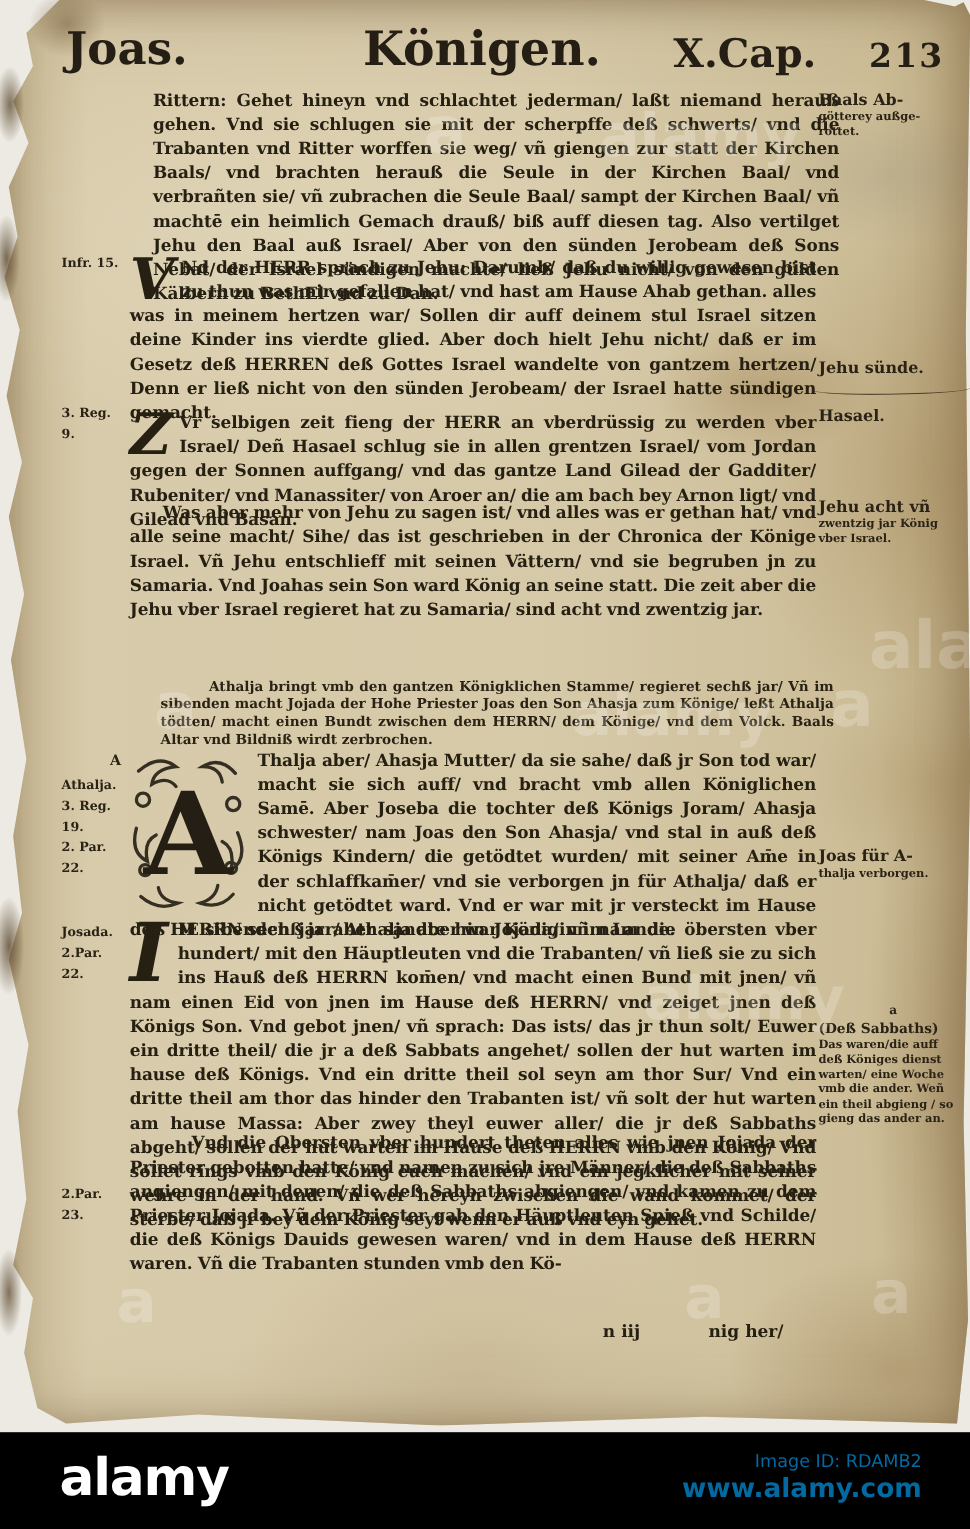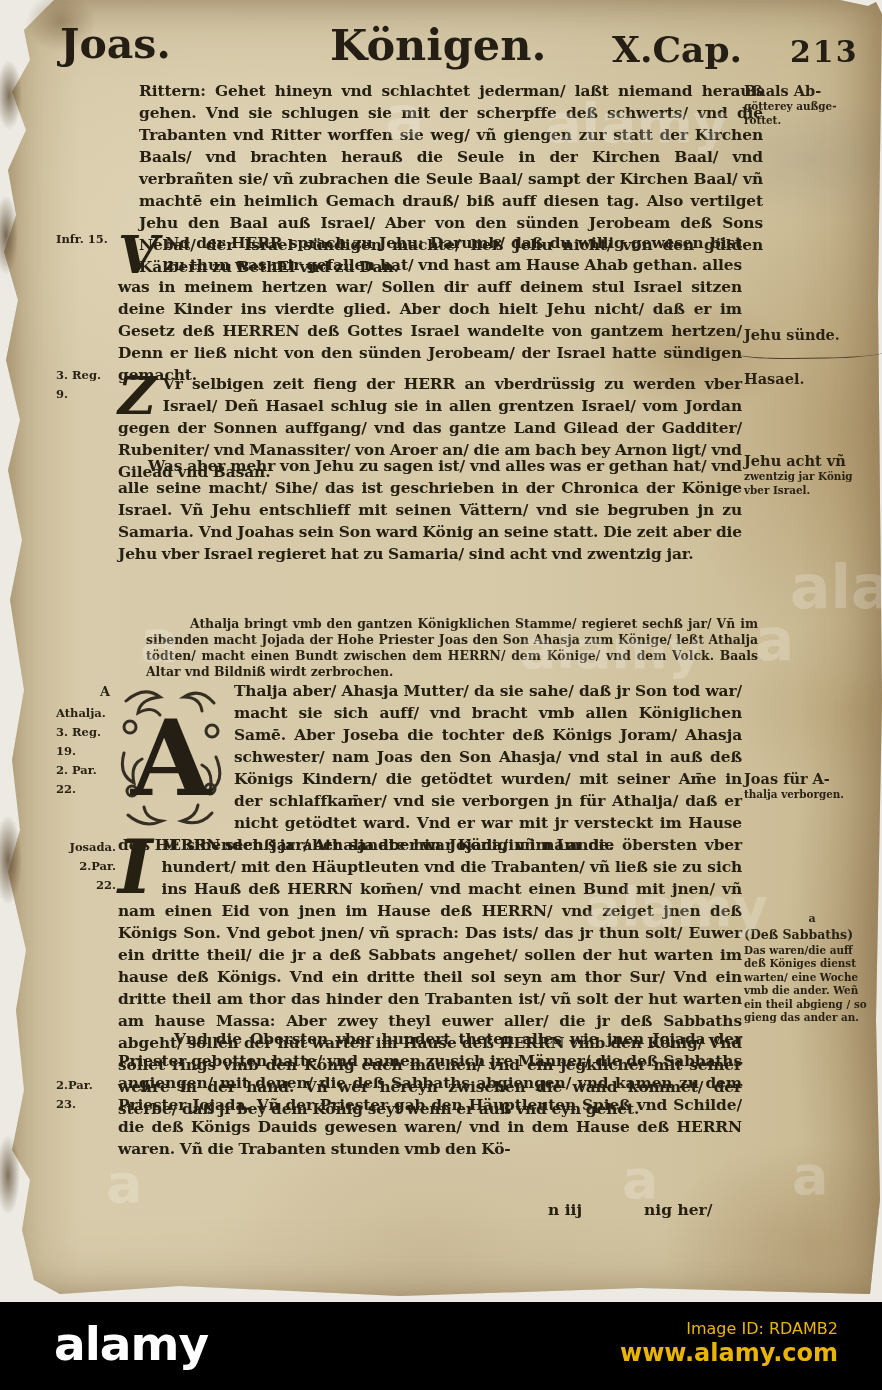--- a/index.html
+++ b/index.html
@@ -43,21 +43,21 @@
   .sigrow{position:absolute;font-size:15.5px;font-weight:bold;color:#262013;}
   .rule{position:absolute;left:738px;top:351px;width:144px;height:7px;
         border-bottom:1.6px solid rgba(45,35,22,.8);border-radius:0 0 70% 40%/0 0 7px 5px;}
   
   .wm{position:absolute;color:rgba(255,255,255,.21);font-family:"DejaVu Sans",sans-serif;
       font-weight:bold;pointer-events:none;}
   
   .bar{position:absolute;left:0;top:1302px;width:882px;height:88px;background:#000;}
   .bar .logo{position:absolute;left:54px;top:14px;color:#fff;font-family:"DejaVu Sans",sans-serif;
       font-weight:bold;font-size:47px;letter-spacing:-1px;}
-  .bar .meta{position:absolute;right:44px;top:16px;text-align:right;color:#eab308;
+  .bar .meta{position:absolute;right:44px;top:16px;text-align:right;color:#0369a1;
       font-family:"DejaVu Sans",sans-serif;}
   .bar .meta .id{font-size:16px;line-height:22px;}
   .bar .meta .url{font-size:24px;font-weight:bold;line-height:26px;}
 </style>
 </head>
 <body>
 
 <div class="shot">
 
   <div class="paper"></div>
@@ -127,21 +127,21 @@
   <div class="sigrow" style="left:644px;top:1200px;">nig her/</div>
 
   <div class="mnl" style="top:230px;">Infr. 15.</div>
   <div class="mnl" style="top:366px;">3. Reg. 9.</div>
   <div class="mnl" style="left:100px;top:682px;width:20px;font-size:13px;">A</div>
   <div class="mnl" style="top:704px;">
     <div>Athalja.</div>
     <div>3. Reg. 19.</div>
     <div>2. Par. 22.</div>
   </div>
-  <div class="mnl" style="top:838px;text-align:right;">
+  <div class="mnl" style="top:838px;">
     <div>Josada.</div>
     <div>2.Par. 22.</div>
   </div>
   <div class="mnl" style="top:1076px;">2.Par. 23.</div>
 
   <div class="mnr" style="top:82px;">
     <span class="big">Baals Ab-</span>
     <span class="sm">götterey außge-</span>
     <span class="sm">rottet.</span>
   </div>

